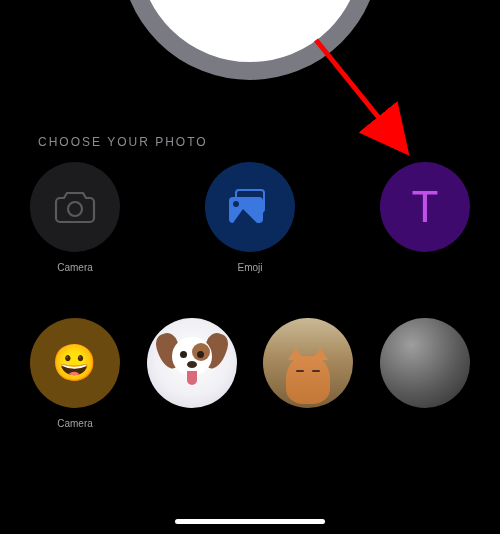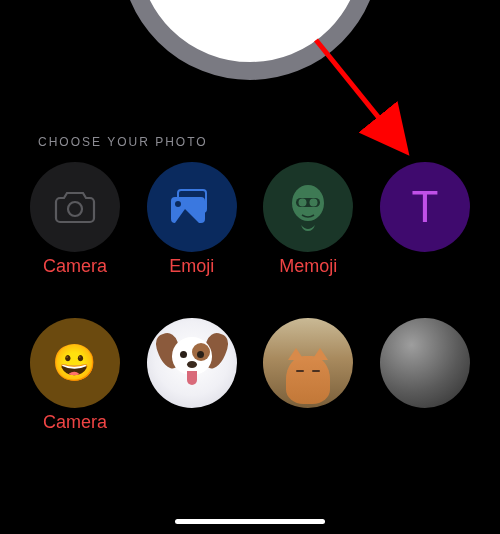--- a/index.html
+++ b/index.html
@@ -54,23 +54,23 @@
       width: 90px;
       height: 90px;
       border-radius: 50%;
       display: flex;
       align-items: center;
       justify-content: center;
       position: relative;
       overflow: hidden;
     }
     .label {
-      margin-top: 4px;
-      color: #ef4444;
-      font-size: 18px;
+      margin-top: 10px;
+      color: #a3a3a3;
+      font-size: 10px;
       font-weight: 400;
     }
     .camera-circle { background: #1c1c1e; }
     .photos-circle { background: #0a2a5e; }
     .memoji-circle { background: #1a3628; }
     .monogram-circle { background: #3f0a6e; }
     .emoji-circle { background: #6b4a0f; }
     .dog-circle {
       background: radial-gradient(circle at 50% 45%, #fff 0%, #f0f0f5 55%, #d4d4de 100%);
     }
@@ -239,33 +239,20 @@
   <div class="item">
     <div class="circle photos-circle">
       <div class="photos-icon">
         <div class="photos-back"></div>
         <div class="photos-front"></div>
       </div>
     </div>
     <div class="label">Emoji</div>
   </div>
 
-  <div class="item">
-    <div class="circle memoji-circle">
-      <svg class="memoji-face" viewBox="0 0 42 52">
-        <ellipse cx="21" cy="22" rx="16" ry="18" fill="#3e7a54"></ellipse>
-        <path d="M14 44 q7 8 14 0 q-2 6 -7 6 t-7 -6 z" fill="#3e7a54"></path>
-        <rect x="9" y="17" width="24" height="9" rx="4.5" fill="#1a3628"></rect>
-        <circle cx="15.5" cy="21.5" r="4" fill="#3e7a54"></circle>
-        <circle cx="26.5" cy="21.5" r="4" fill="#3e7a54"></circle>
-        <path d="M15 34 q6 4 12 0" stroke="#1a3628" stroke-width="1.6" fill="none"></path>
-      </svg>
-    </div>
-    <div class="label">Memoji</div>
-  </div>
 
   <div class="item">
     <div class="circle monogram-circle">
       <span class="monogram-letter">T</span>
     </div>
   </div>
 </div>
 
 <div class="row row2">
   <div class="item">

